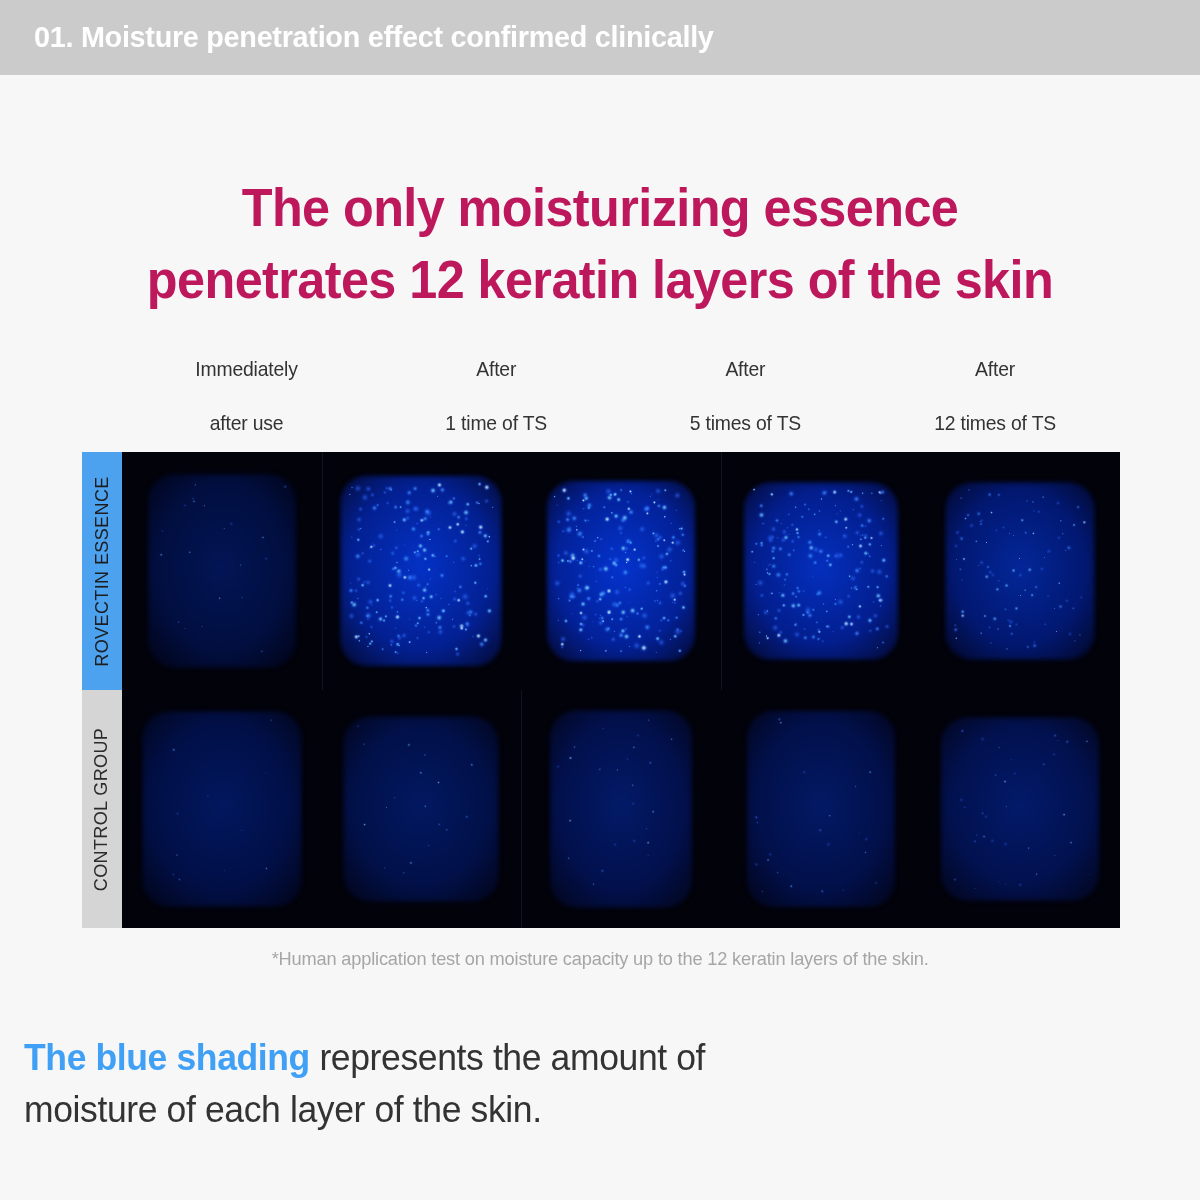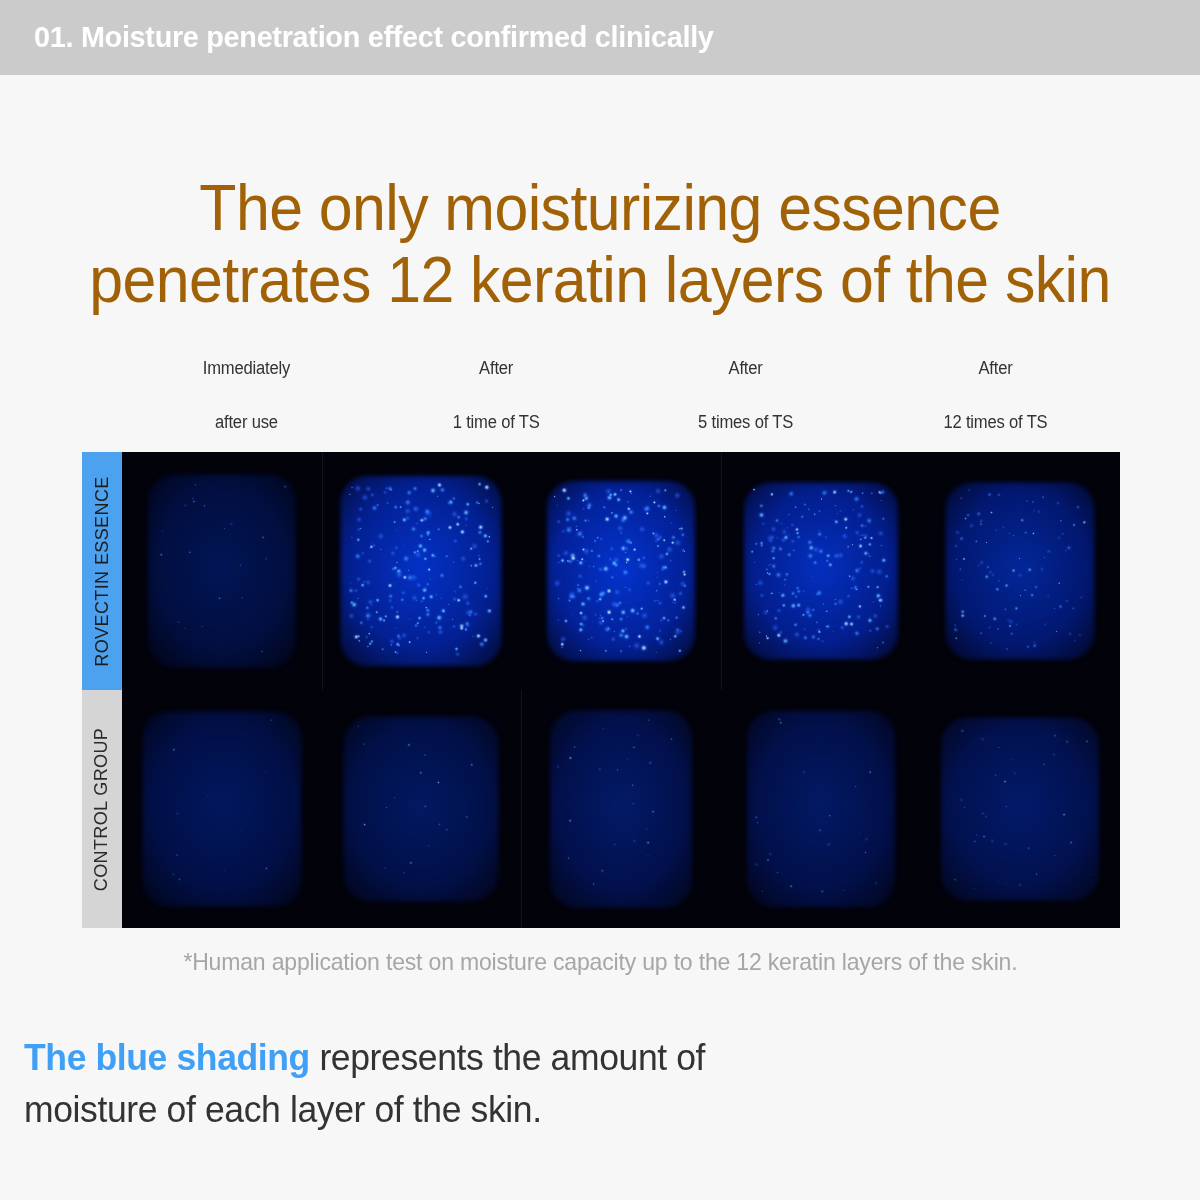--- a/index.html
+++ b/index.html
@@ -21,36 +21,36 @@
     position:absolute;left:34px;top:20px;
     font-size:30px;font-weight:700;color:#ffffff;
     letter-spacing:-0.3px;
     white-space:nowrap;
     transform:scaleX(0.96);transform-origin:left center;
   }
 
   
   .heading{
     position:absolute;left:0;top:172px;width:1200px;
-    text-align:center;color:#a16207;
-    font-size:64px;font-weight:400;line-height:72px;
+    text-align:center;color:#be185d;
+    font-size:53px;font-weight:700;line-height:72px;
     letter-spacing:-0.6px;
   }
   .heading .hl{display:block;transform:scaleX(0.95);}
 
   
   .col-labels{
     position:absolute;left:122px;top:376px;width:998px;height:62px;
     display:flex;
   }
   .col-label{
     flex:1 1 0;
     display:flex;align-items:flex-end;justify-content:center;
     text-align:center;
-    font-size:18px;color:#333333;line-height:27px;
+    font-size:21px;color:#333333;line-height:27px;
     letter-spacing:-0.2px;
     padding-bottom:2px;
   }
   .col-label span{display:block;transform:scaleX(0.96);}
 
   
   .grid-wrap{
     position:absolute;left:82px;top:452px;width:1038px;height:476px;
   }
   .row-tabs{
@@ -98,21 +98,21 @@
   }
   .patch .spk{
     position:absolute;inset:0;border-radius:26px;
     mix-blend-mode:screen;
   }
 
   
   .footnote{
     position:absolute;left:0;top:948px;width:1200px;
     text-align:center;
-    font-size:24px;color:#a6a6a6;letter-spacing:-0.2px;
+    font-size:19px;color:#a6a6a6;letter-spacing:-0.2px;
   }
   .footnote span{display:inline-block;transform:scaleX(0.96);}
 
   
   .caption{
     position:absolute;left:0;top:1032px;width:1200px;
     text-align:left;color:#333333;
     font-size:37px;line-height:52px;letter-spacing:-0.4px;
   }
   .caption .cl{display:block;transform:scaleX(0.96);}

